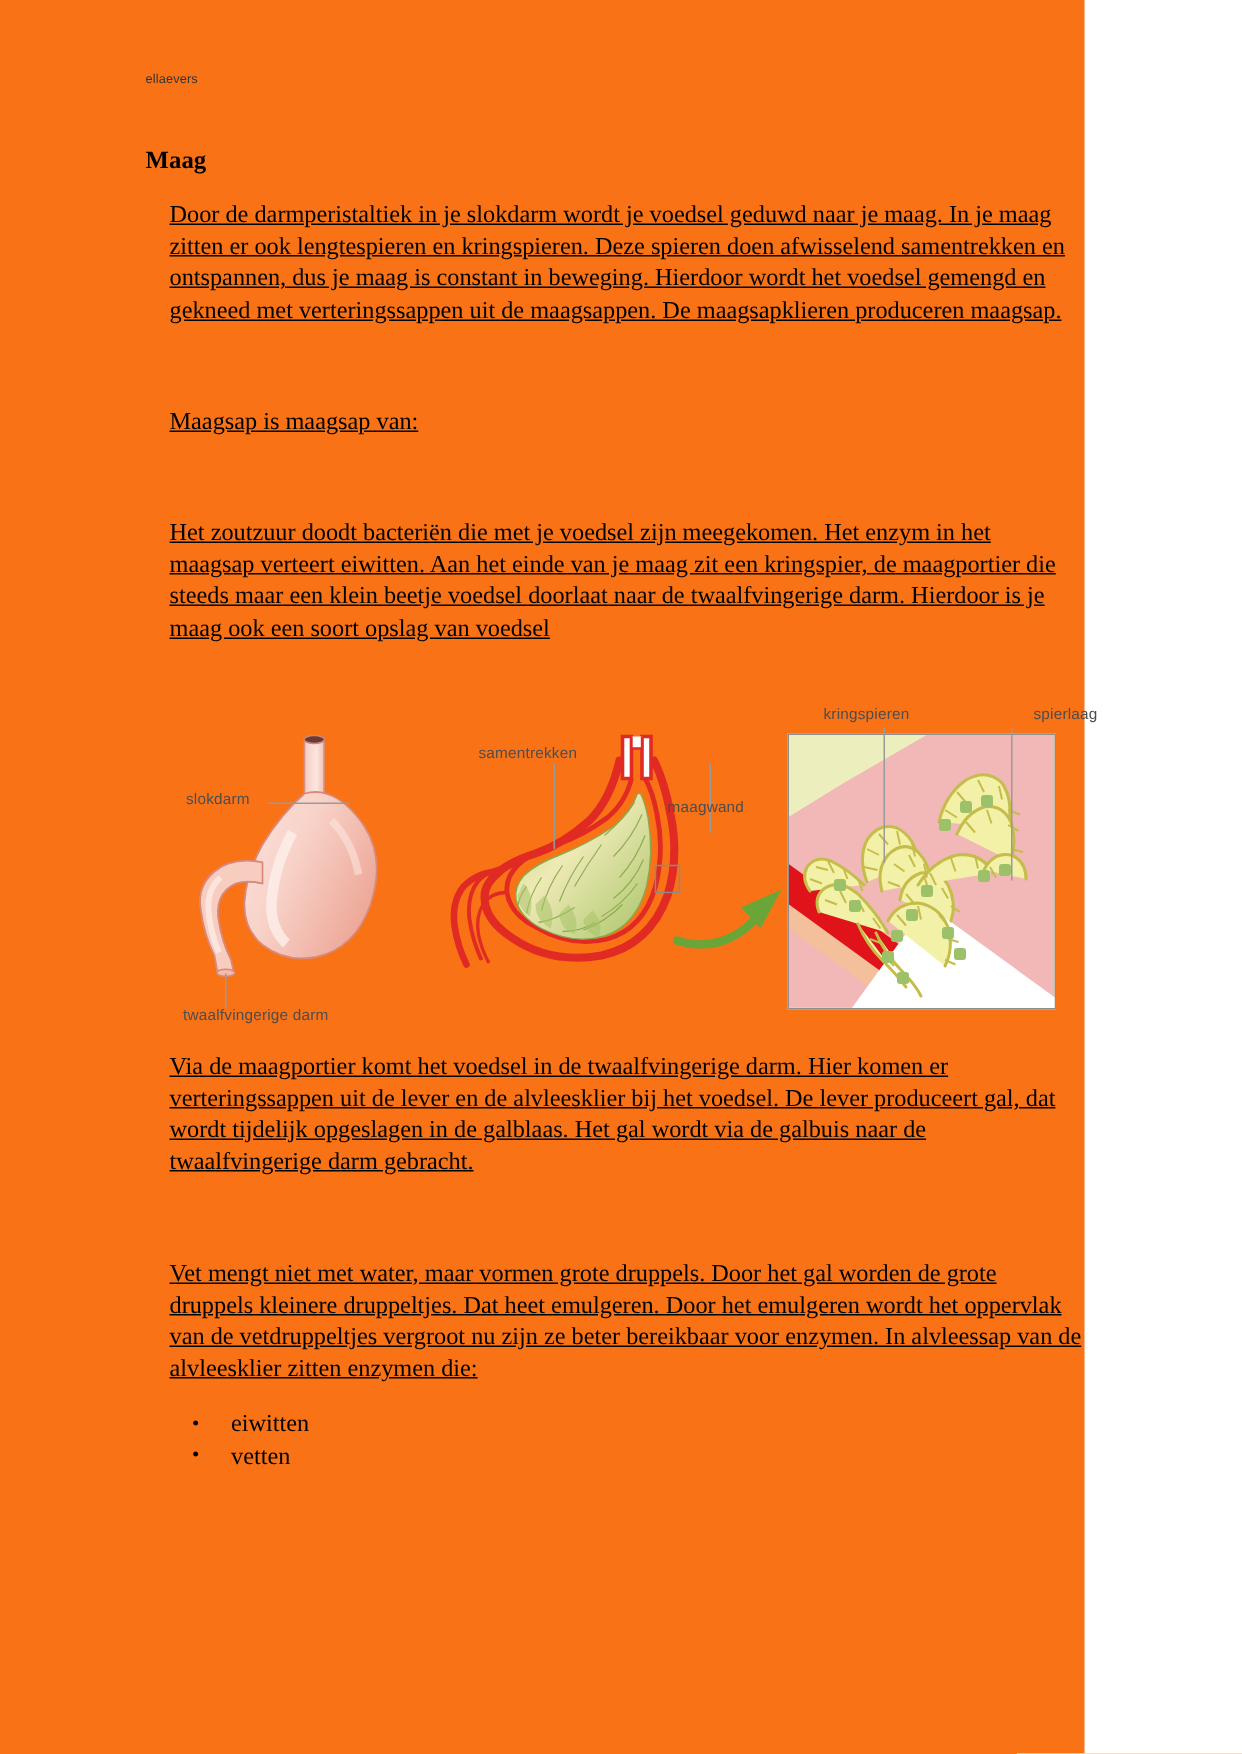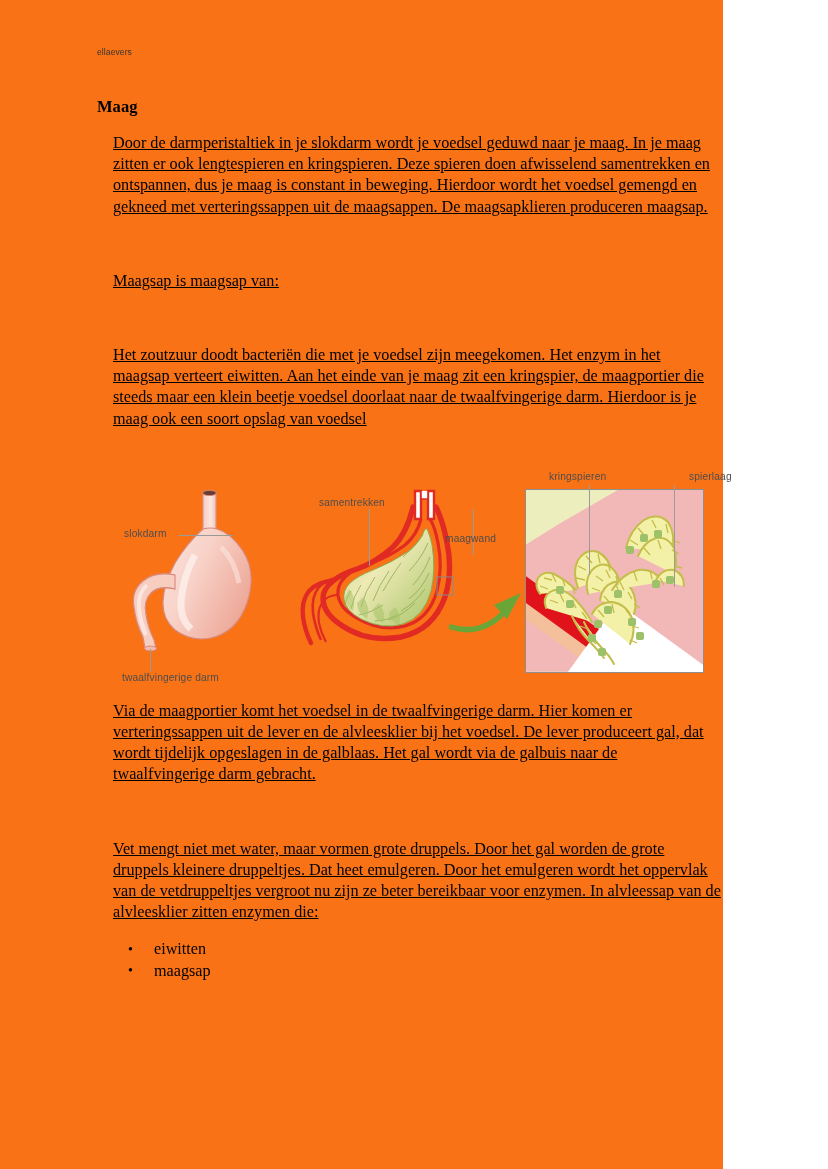--- a/index.html
+++ b/index.html
@@ -414,18 +414,18 @@
 
 
     <p class="body-text">Via de maagportier komt het voedsel in de twaalfvingerige darm. Hier komen er verteringssappen uit de lever en de alvleesklier bij het voedsel. De lever produceert gal, dat wordt tijdelijk opgeslagen in de galblaas. Het gal wordt via de galbuis naar de twaalfvingerige darm gebracht.</p>
 
     <div class="spacer-line"></div>
 
     <p class="body-text">Vet mengt niet met water, maar vormen grote druppels. Door het gal worden de grote druppels kleinere druppeltjes. Dat heet emulgeren. Door het emulgeren wordt het oppervlak van de vetdruppeltjes vergroot nu zijn ze beter bereikbaar voor enzymen. In alvleessap van de alvleesklier zitten enzymen die:</p>
 
     <ul class="bullets">
       <li>eiwitten</li>
-      <li>maagsap</li>
+      <li>vetten</li>
     </ul>
 
 
   </div>
 </div>
 
 </body></html>

